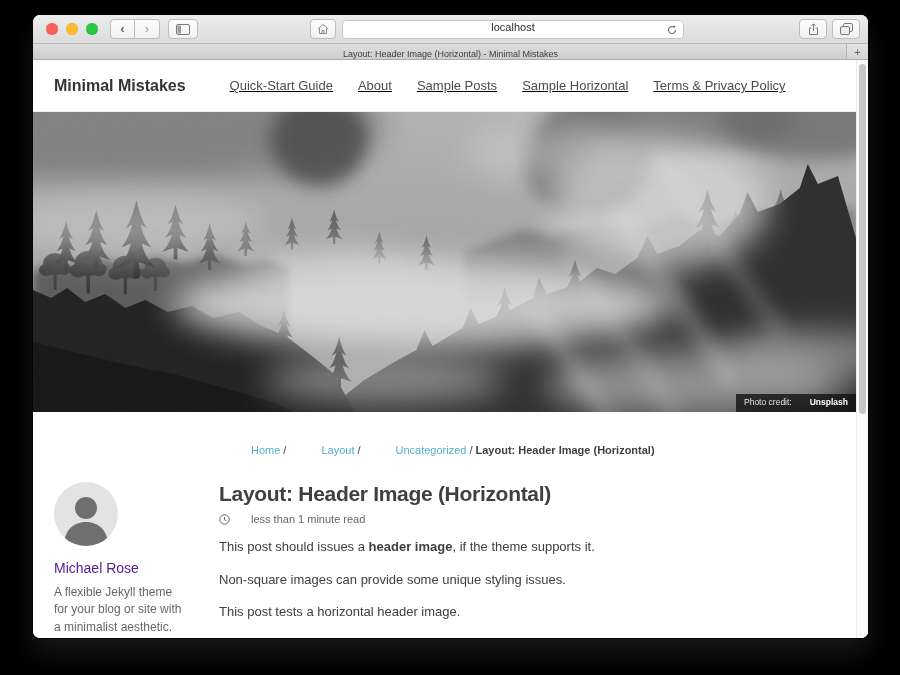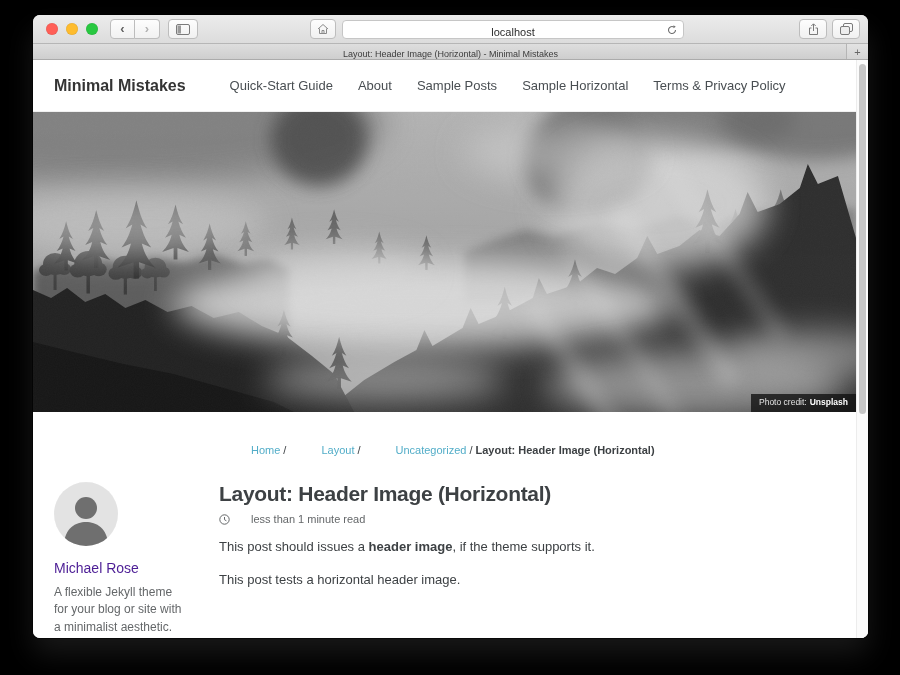--- a/index.html
+++ b/index.html
@@ -32,21 +32,21 @@
   }
   .navgroup{display:flex;margin-right:8px;}
   .navgroup .btn{width:25px;border-radius:0;}
   .navgroup .btn:first-child{border-radius:4px 0 0 4px;}
   .navgroup .btn:last-child{border-radius:0 4px 4px 0;border-left:none;color:#b2b2b2;}
   .chev{font-size:13px;line-height:1;font-weight:bold;transform:translateY(-1px);}
   .sidebtn{width:30px;margin-right:8px;}
   .homebtn{width:26px;margin-left:104px;margin-right:6px;}
   .urlfield{
     width:342px;height:19px;background:#fff;border:1px solid #c6c6c6;border-radius:4px;
-    display:flex;align-items:flex-end;justify-content:center;position:relative;
+    display:flex;align-items:flex-start;justify-content:center;position:relative;
     font-size:11px;color:#2b2b2b;box-sizing:border-box;
   }
   .reload{position:absolute;right:5px;top:3px;}
   .right-tools{margin-left:auto;display:flex;gap:5px;}
   .right-tools .btn{width:28px;}
   
   .tabbar{
     height:15px;background:linear-gradient(#dedede,#cecece);
     border-bottom:1px solid #ababab;position:relative;
     display:flex;align-items:flex-end;justify-content:center;
@@ -65,30 +65,30 @@
     border-left:1px solid #ececec;box-sizing:border-box;z-index:5;
   }
   .thumb{position:absolute;left:2px;top:4px;width:7px;height:350px;background:#c6c6c6;border-radius:4px;}
   .page{margin-right:12px;}
   
   .masthead{
     height:52px;display:flex;align-items:center;padding-left:21px;
     border-bottom:1px solid #f0f0f0;box-sizing:border-box;
   }
   .site-title{font-size:16px;font-weight:bold;color:#343434;}
-  .nav-links{display:flex;gap:25px;margin-left:44px;}
+  .nav-links{display:flex;gap:25px;margin-left:44px;text-decoration:underline;}
   .nav-links span{font-size:13px;color:#494e52;}
   
   .hero{position:relative;height:300px;overflow:hidden;background:#9a9a9a;}
   .hero svg{display:block;width:100%;height:100%;}
   .credit{
     position:absolute;right:0;bottom:0;background:rgba(15,15,15,.78);
     color:#e3e3e3;font-size:8.5px;padding:3px 8px 4px;line-height:1.3;
   }
-  .credit b{color:#fff;margin-left:3px;}
+  .credit b{color:#fff;margin-left:18px;}
   
   .content{padding-left:21px;}
   .breadcrumb{margin:32px 0 0 165px;font-size:11px;color:#3d4144;}
   .breadcrumb a{color:#52adc8;text-decoration:none;padding-left:32px;}
   .breadcrumb .sep{margin:0 3px;}
   .breadcrumb .current{font-weight:bold;}
   .row{display:flex;margin-top:26px;}
   .sidebar{width:132px;margin-right:33px;flex-shrink:0;}
   .avatar{width:64px;height:64px;border-radius:50%;overflow:hidden;background:#e3e3e3;
     box-shadow:inset 0 0 0 2px rgba(255,255,255,.6);}
@@ -290,20 +290,21 @@
           <div class="main">
             <h1 class="post-title">Layout: Header Image (Horizontal)</h1>
             <div class="meta">
               <svg class="icon-svg" width="11" height="11" viewBox="0 0 11 11">
                   <circle cx="5.5" cy="5.5" r="4.7" fill="none" stroke="#646769" stroke-width="1"></circle>
                   <path d="M5.5 3 V5.7 L7.4 6.8" fill="none" stroke="#646769" stroke-width="1"></path>
                 </svg>
               <span>less than 1 minute read</span>
             </div>
             <p><span>This post should issues a </span><b>header image</b><span>, if the theme supports it.</span></p>
+            <p>Non-square images can provide some unique styling issues.</p>
             <p>This post tests a horizontal header image.</p>
           </div>
         </div>
       </div>
 
     </div>
   </div>
 </div>
 
 </body></html>

